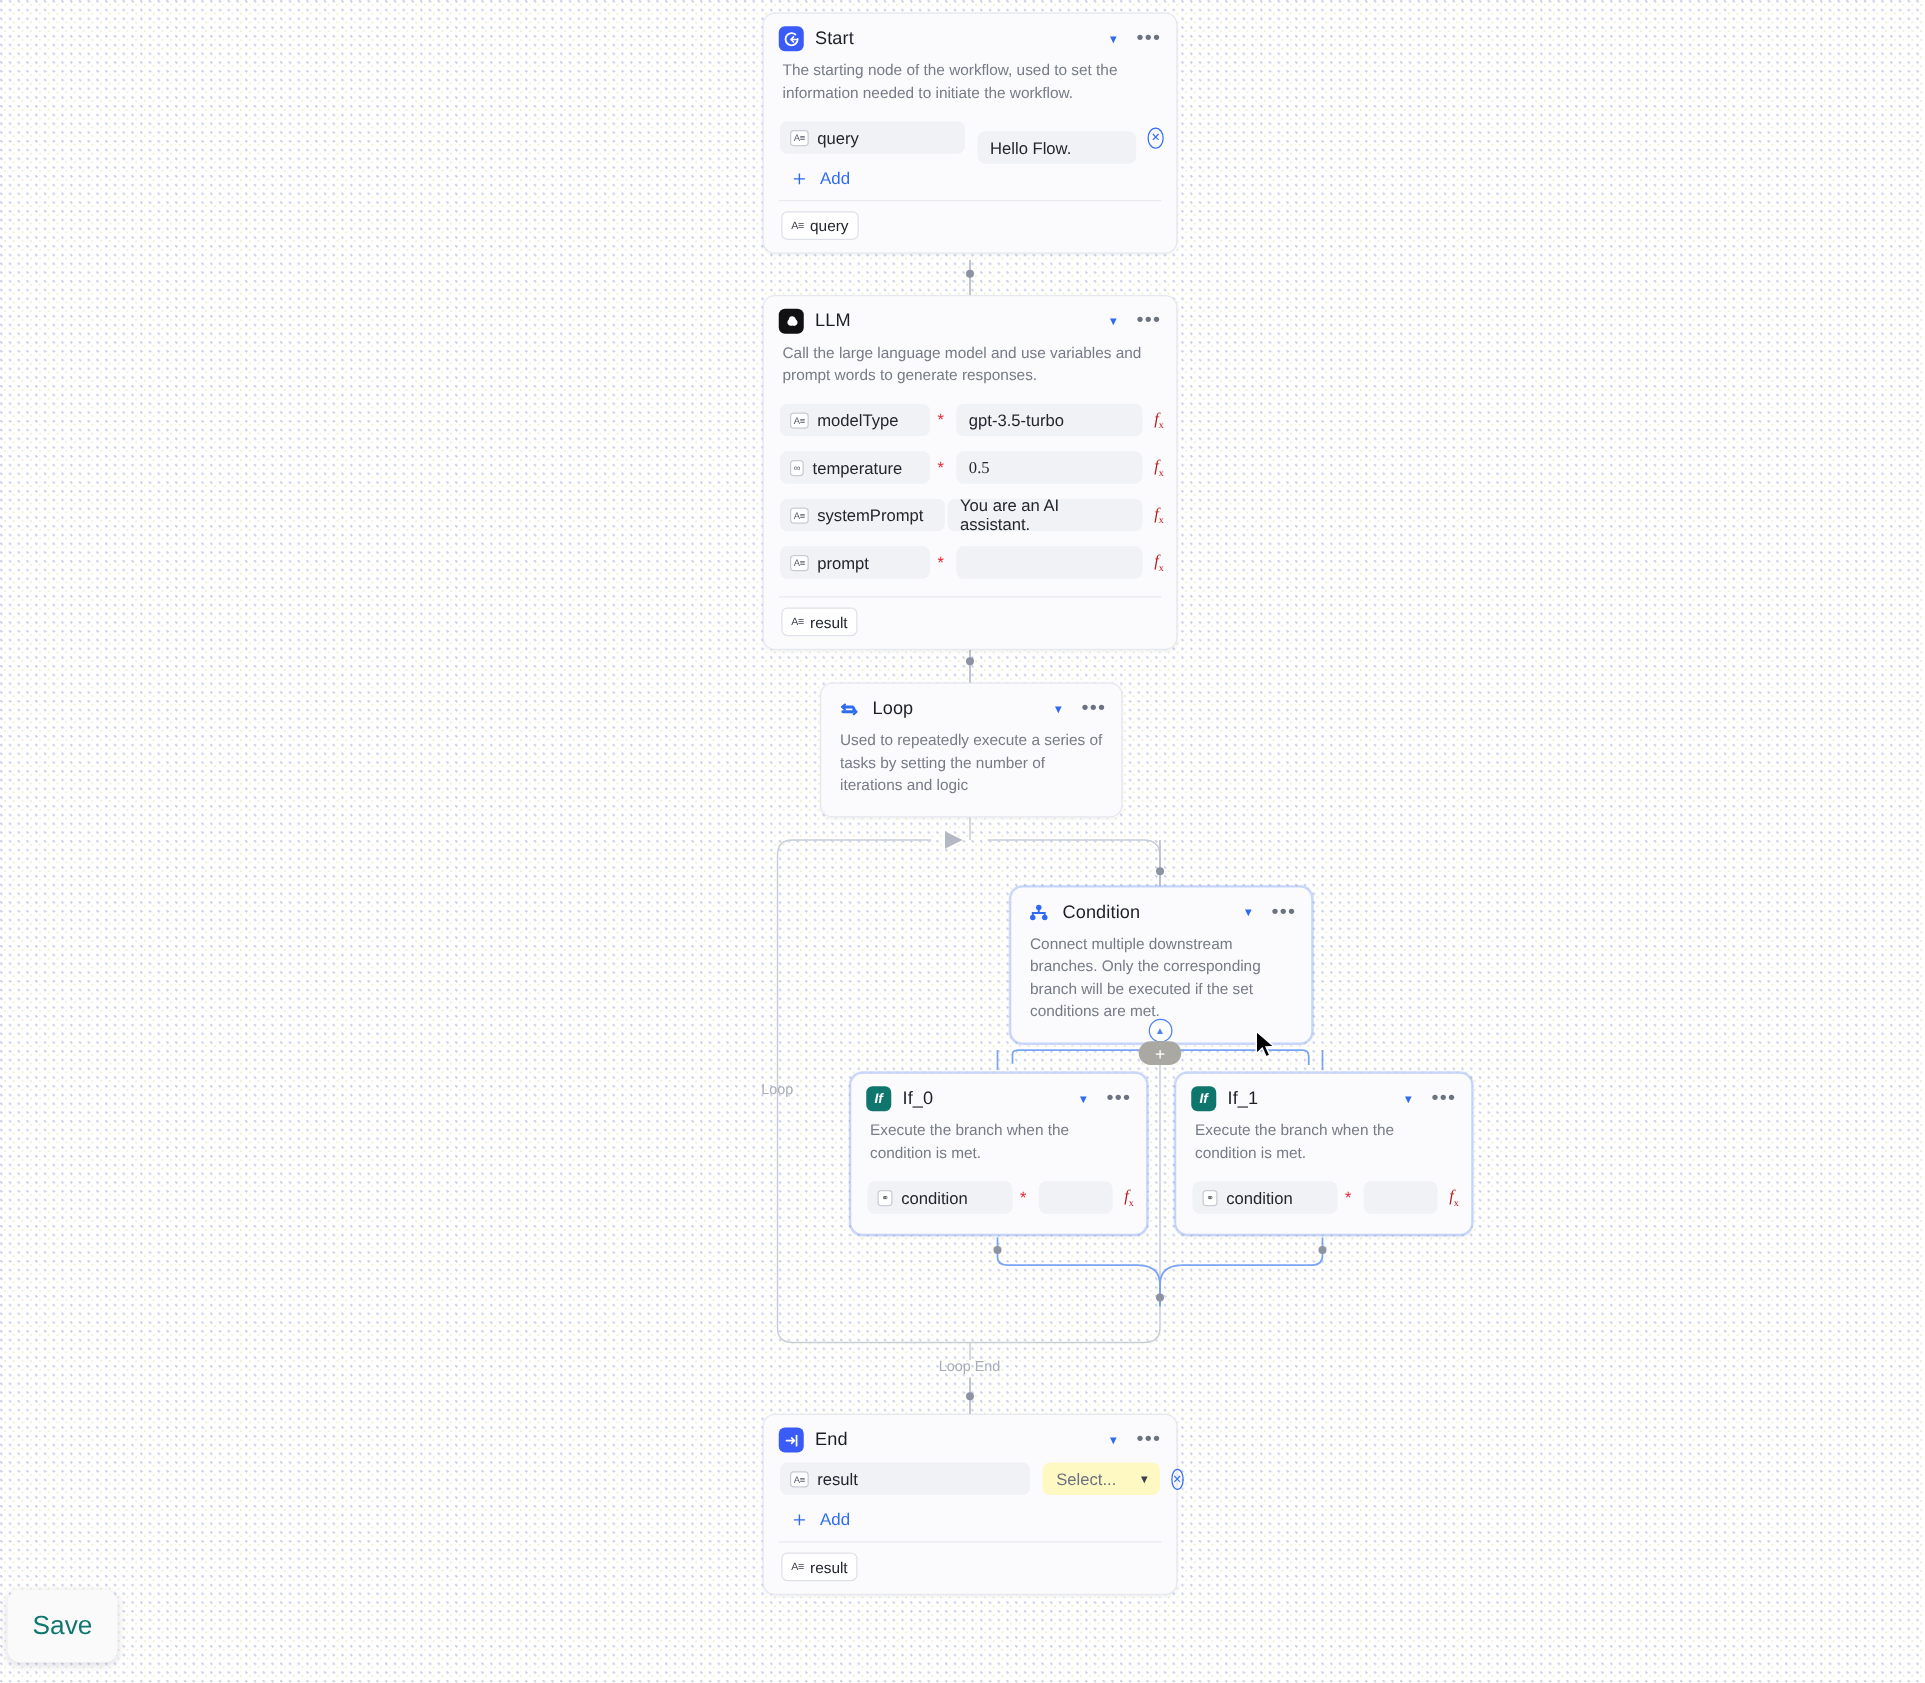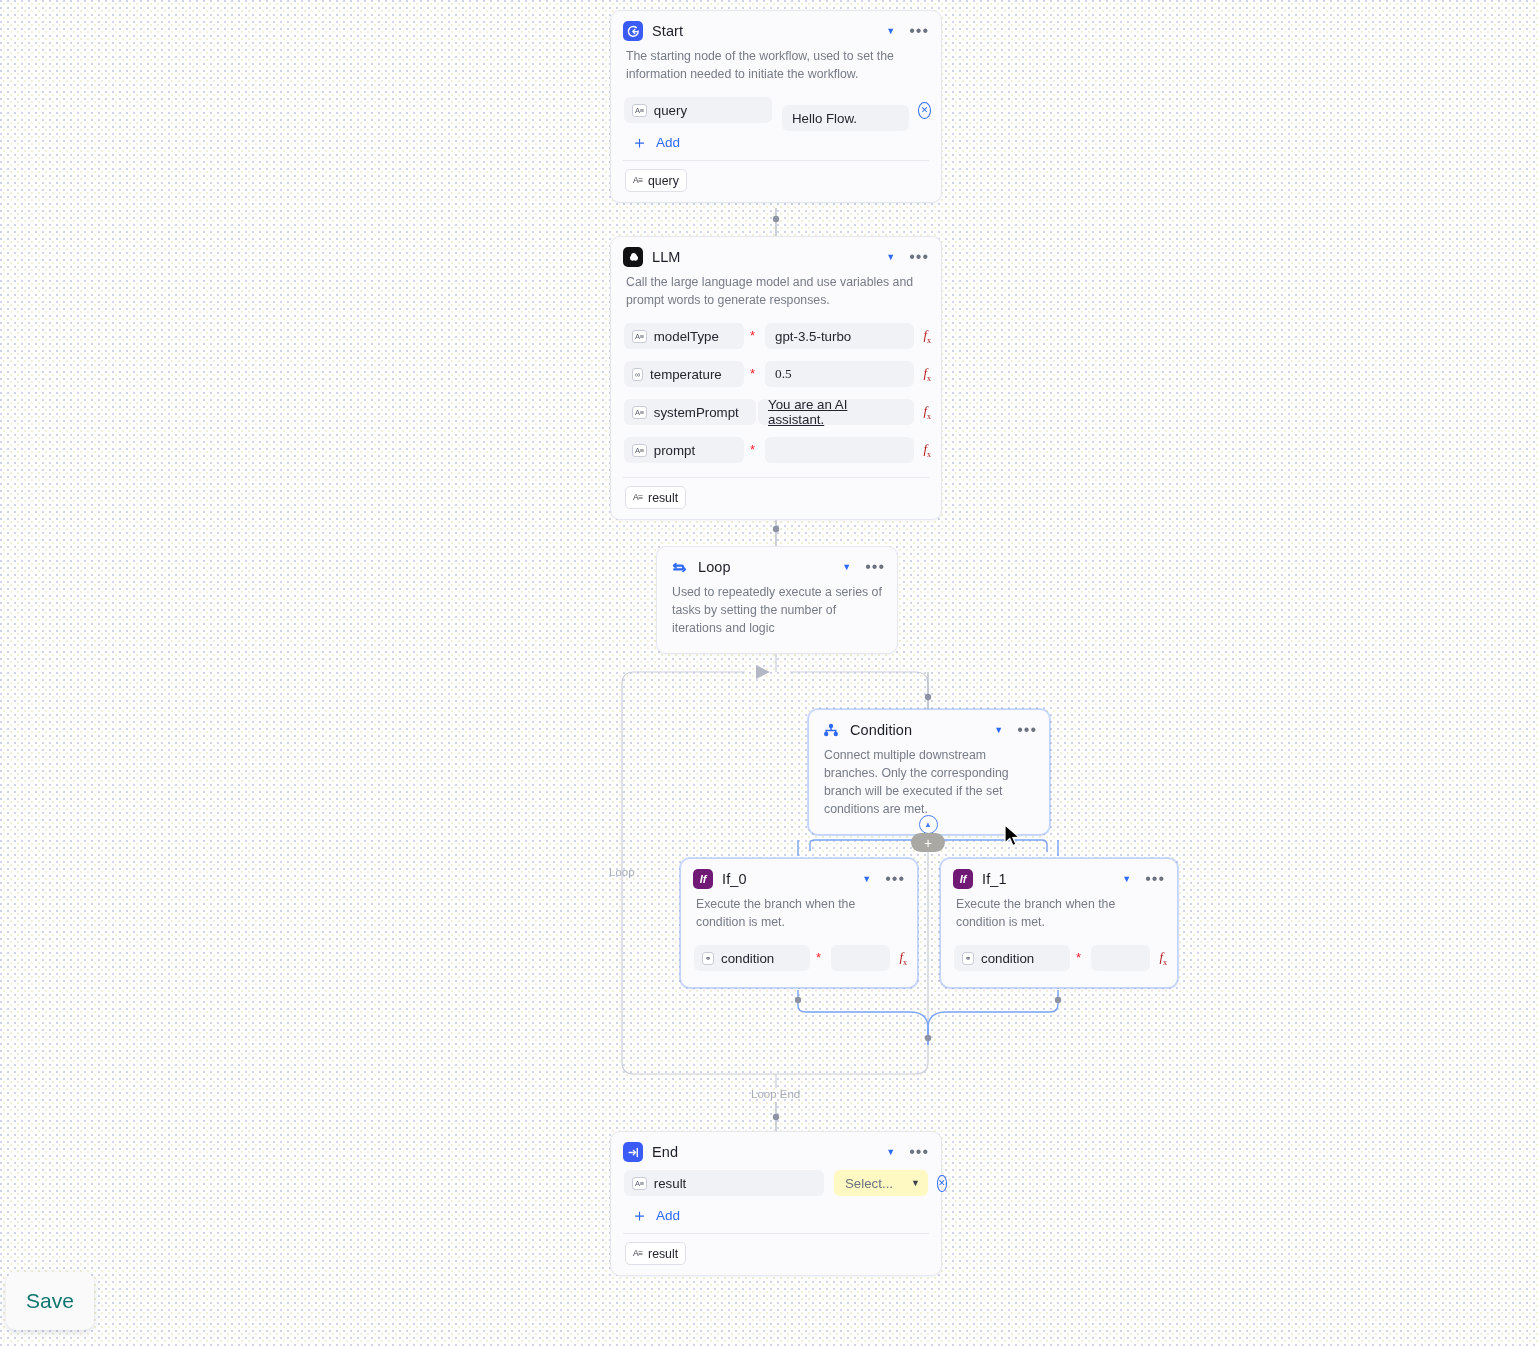--- a/index.html
+++ b/index.html
@@ -20,21 +20,21 @@
     position:absolute;background:#fbfbfd;border:1px solid #e6e8ef;border-radius:10px;
     box-shadow:0 1px 3px rgba(20,30,70,.06);
   }
   .node.sel{border-color:#c3d4fb;box-shadow:0 0 0 1px rgba(80,130,255,.25),0 1px 3px rgba(20,30,70,.08);}
   .nhead{display:flex;align-items:center;padding:10px 12px 2px 12px;}
   .nicon{width:20px;height:20px;border-radius:5px;display:flex;align-items:center;justify-content:center;flex:0 0 auto;margin-right:9px;}
   .nicon.start{background:#3a5bf5;}
   .nicon.llm{background:#111114;}
   .nicon.loop{background:transparent;}
   .nicon.cond{background:transparent;}
-  .nicon.iff{background:#701a75;justify-content:center;}
+  .nicon.iff{background:#0f766e;justify-content:center;}
   .nicon.end{background:#3a5bf5;}
   .ntitle{font-size:14.5px;color:#1c1f28;flex:1 1 auto;letter-spacing:.1px;}
   .ncaret{color:#2f6bf2;font-size:9px;margin-right:14px;line-height:1;cursor:pointer;}
   .ndots{color:#6b7280;font-size:16px;line-height:8px;letter-spacing:1px;cursor:pointer;}
   .ndesc{font-size:12.3px;color:#767b87;line-height:18px;padding:4px 14px 8px 15px;}
 
   
   .prow{display:flex;align-items:center;padding:2px 10px 2px 13px;height:34px;}
   .pkey{display:flex;align-items:center;background:#f1f2f5;border-radius:6px;height:26px;padding:0 8px;flex:0 0 auto;}
   .tchip{font-size:7.5px;border:1px solid #c9ccd6;border-radius:3px;background:#fff;color:#555b68;
@@ -181,21 +181,21 @@
       <span class="req">*</span>
       <div class="pval" style="width:148px;margin-left:10px;font-family:Liberation Serif, serif;">0.5</div>
       <span class="fx">f<sub>x</sub></span>
     </div>
 
     <div class="prow">
       <div class="pkey" style="width:116px;">
         <span class="tchip">A≡</span>
         <span class="pkname">systemPrompt</span>
       </div>
-      <div class="pval" style="width:148px;margin-left:2px;text-decoration:underline;">You are an AI assistant.</div>
+      <div class="pval" style="width:148px;margin-left:2px;">You are an AI assistant.</div>
       <span class="fx">f<sub>x</sub></span>
     </div>
 
     <div class="prow">
       <div class="pkey" style="width:104px;">
         <span class="tchip">A≡</span>
         <span class="pkname">prompt</span>
       </div>
       <span class="req">*</span>
       <div class="pval" style="width:148px;margin-left:10px;"></div>

